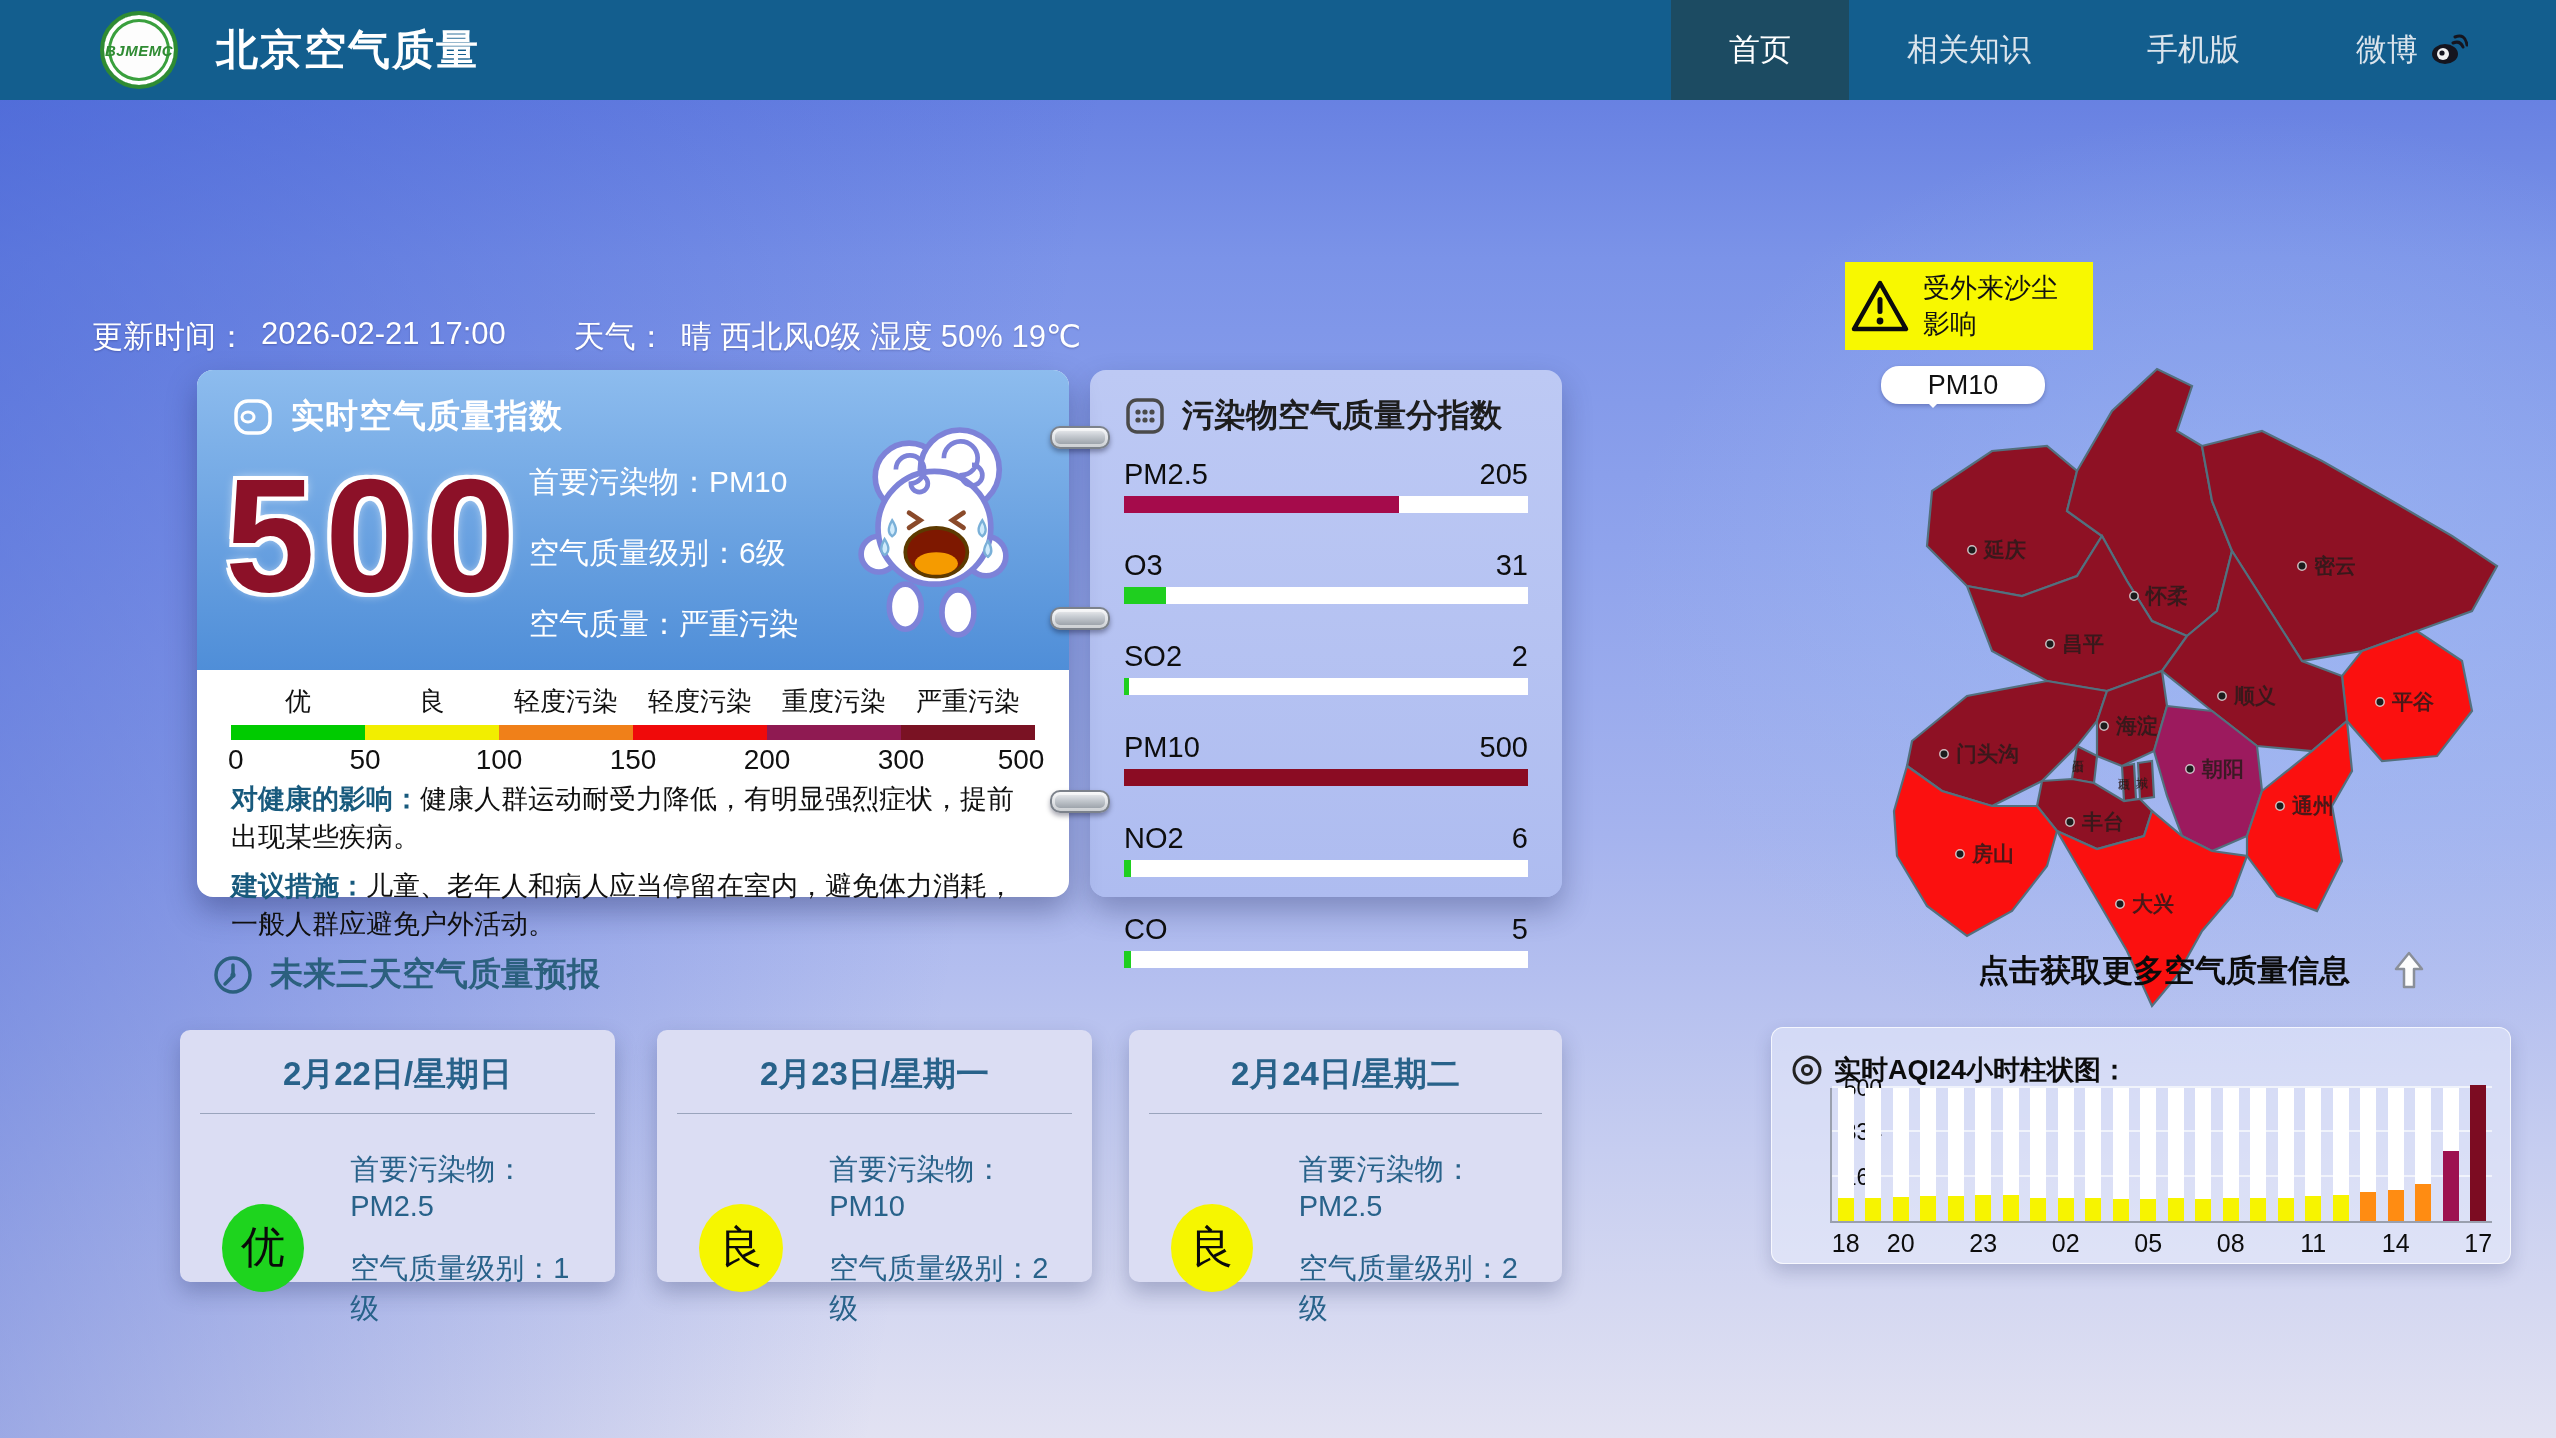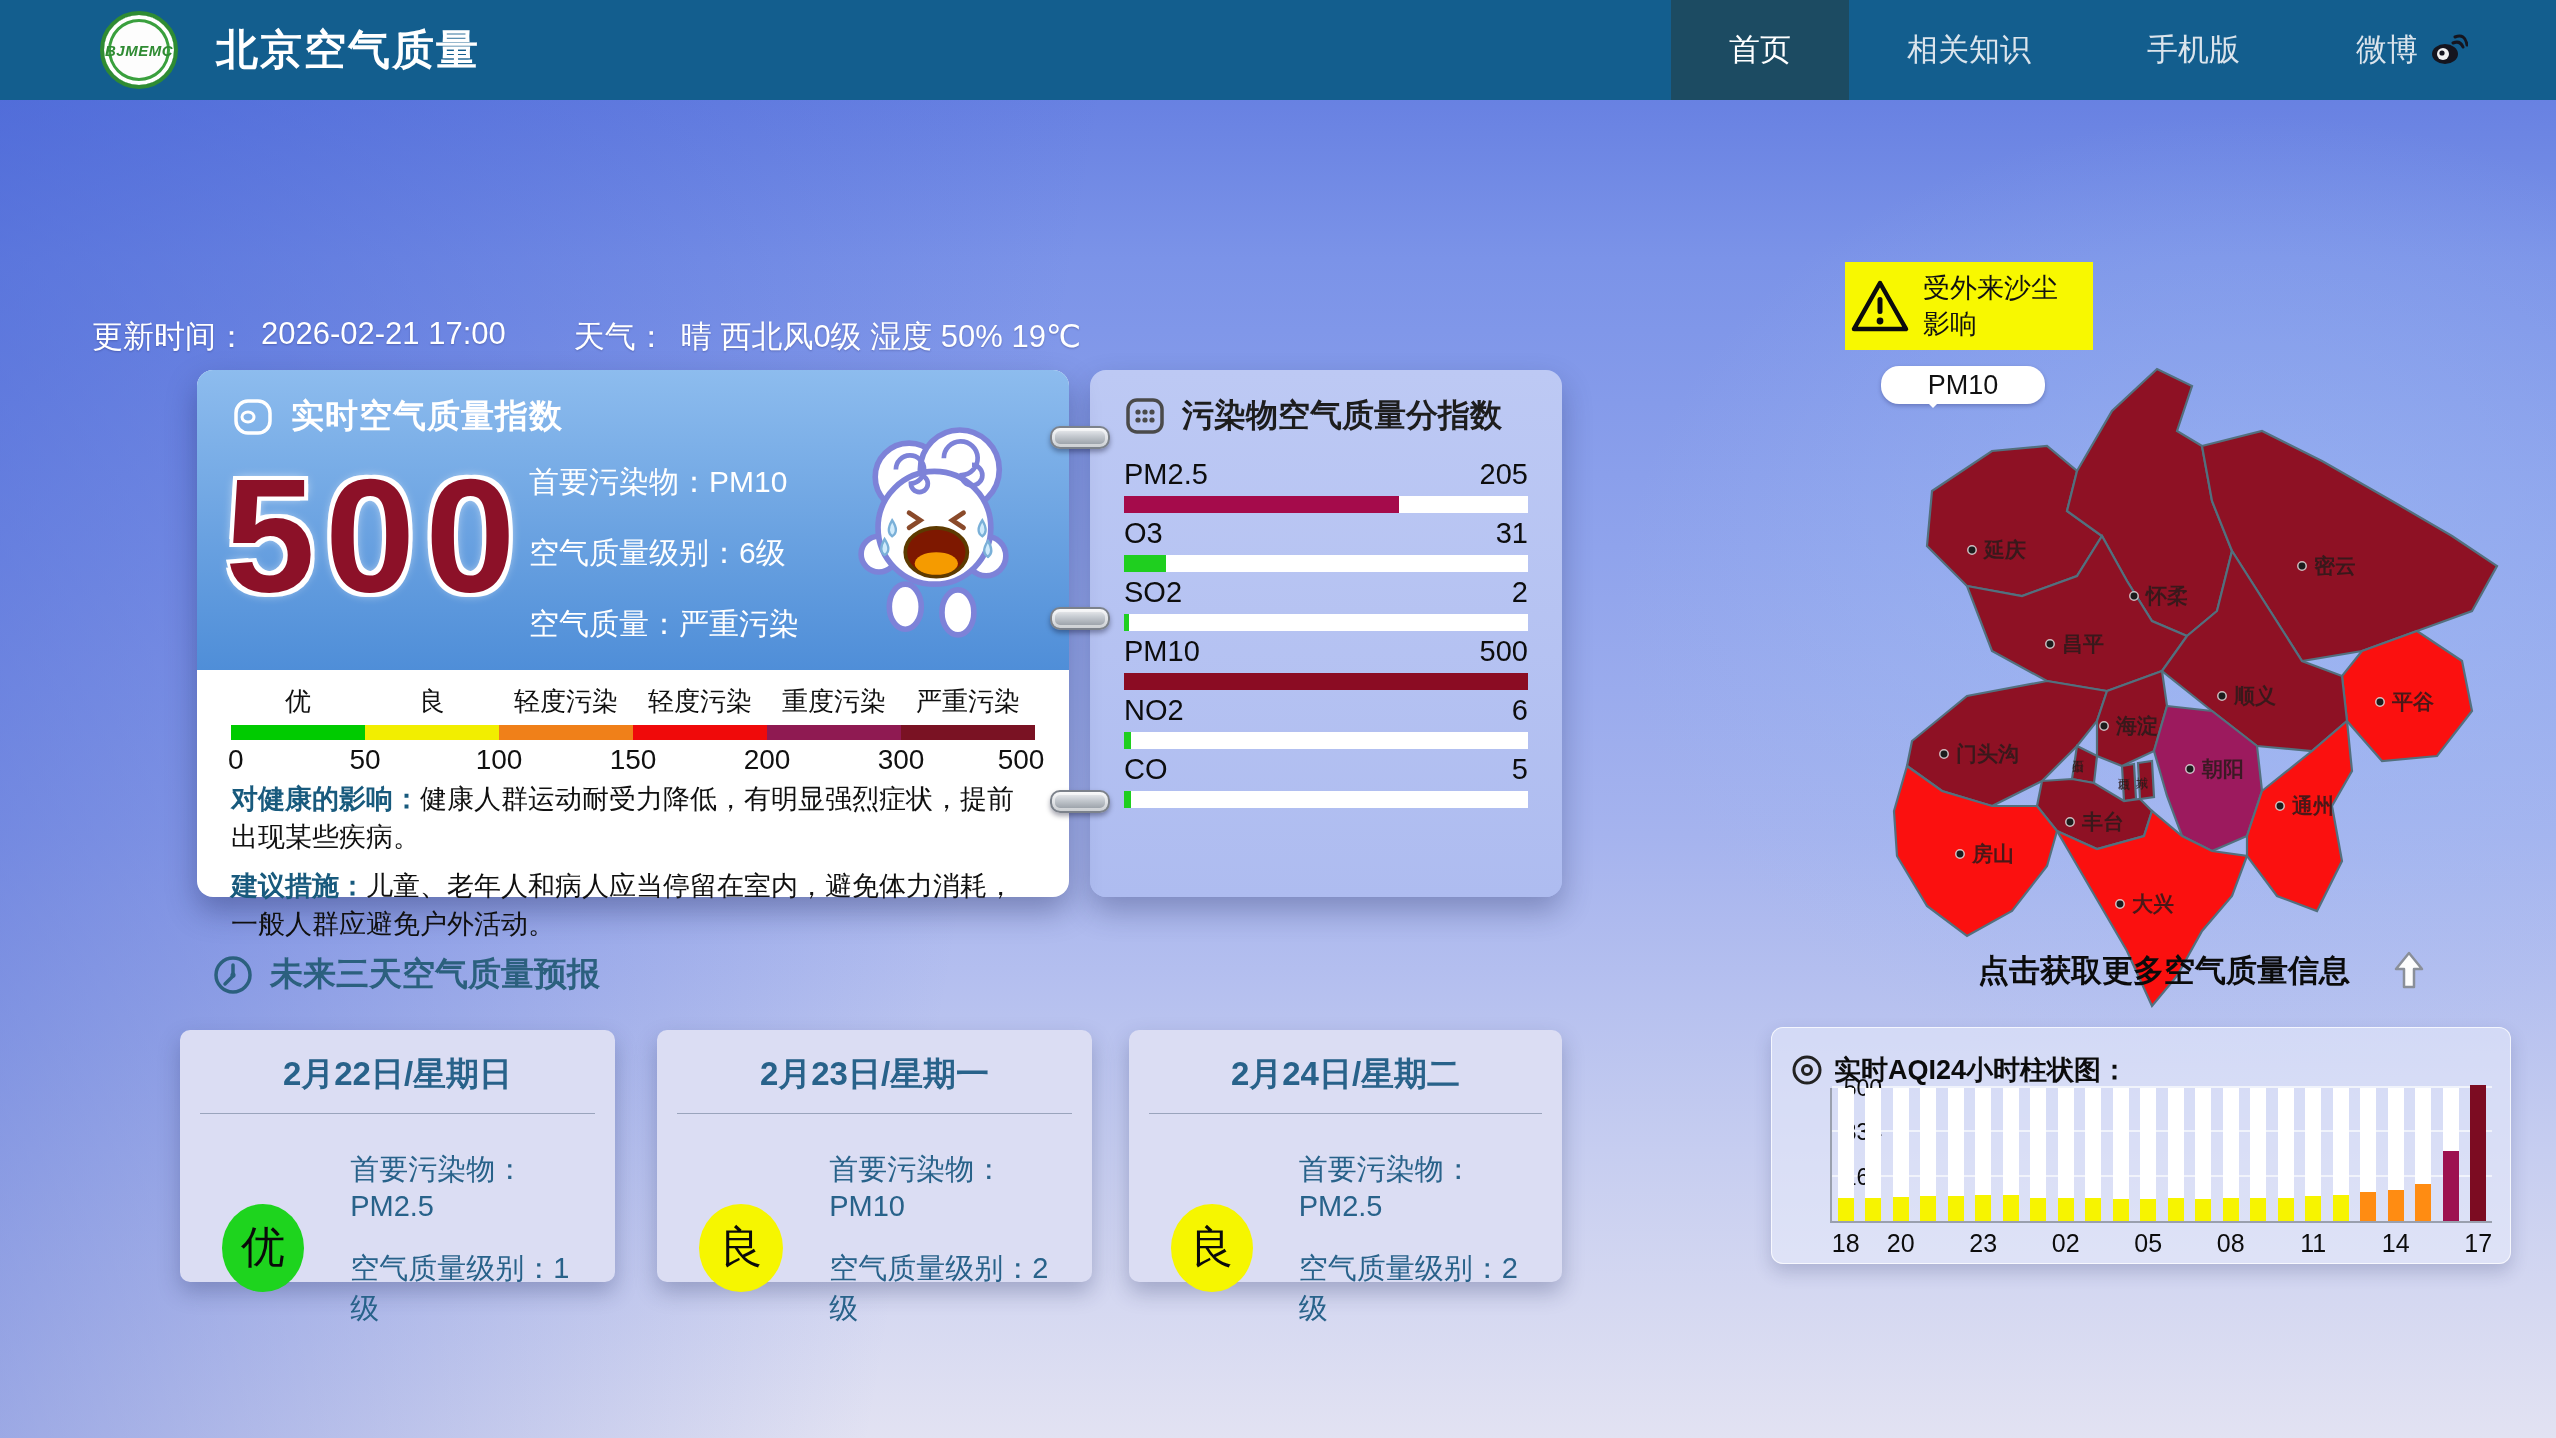--- a/index.html
+++ b/index.html
@@ -45,21 +45,21 @@
   .health b{color:#185a7d;}
   
   .pin{position:absolute;width:56px;height:19px;border-radius:10px;z-index:8;
        background:linear-gradient(180deg,#f2f3f5 0%,#c7ccd2 40%,#8f969e 100%);
        border:2px solid #7c828b;box-shadow:0 3px 5px rgba(0,0,30,.35), inset 0 0 0 3px rgba(255,255,255,.55);}
   
   .poll-card{position:absolute;left:1090px;top:370px;width:472px;height:527px;border-radius:16px;
              background:linear-gradient(180deg,#bdc9f4 0%,#aebcf0 100%);
              box-shadow:0 14px 30px rgba(20,30,80,.30);padding:24px 34px;box-sizing:border-box;z-index:4;}
   .poll-header{display:flex;align-items:center;gap:16px;font-size:32px;font-weight:bold;color:#1d1d1d;margin-bottom:20px;}
-  .prow{margin-bottom:4px;}
+  .prow{margin-bottom:36px;}
   .prow-top{display:flex;justify-content:space-between;font-size:29px;color:#0d0d0d;margin-bottom:5px;}
   .ptrack{height:17px;background:#fff;overflow:hidden;}
   .pfill{height:100%;}
   
   .warning{position:absolute;left:1845px;top:262px;width:248px;height:88px;background:#f8f800;display:flex;align-items:center;
            padding:0 4px;box-sizing:border-box;gap:12px;z-index:12;}
   .warning-text{font-size:27px;color:#111;line-height:1.35;}
   .tooltip{position:absolute;left:1881px;top:366px;width:164px;height:38px;background:#fff;border-radius:18px;
            display:flex;align-items:center;justify-content:center;font-size:27px;color:#111;z-index:12;
            box-shadow:0 2px 4px rgba(0,0,60,.25);}

